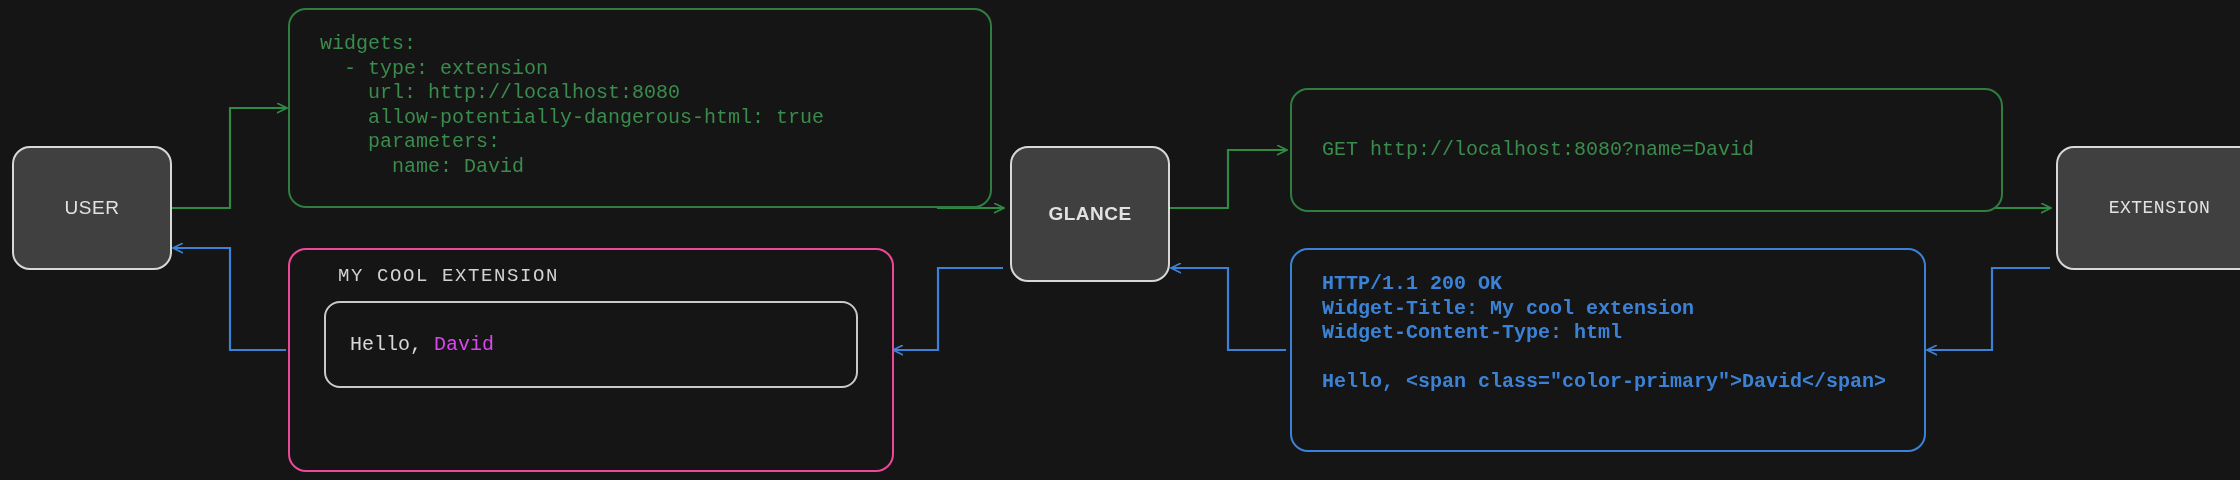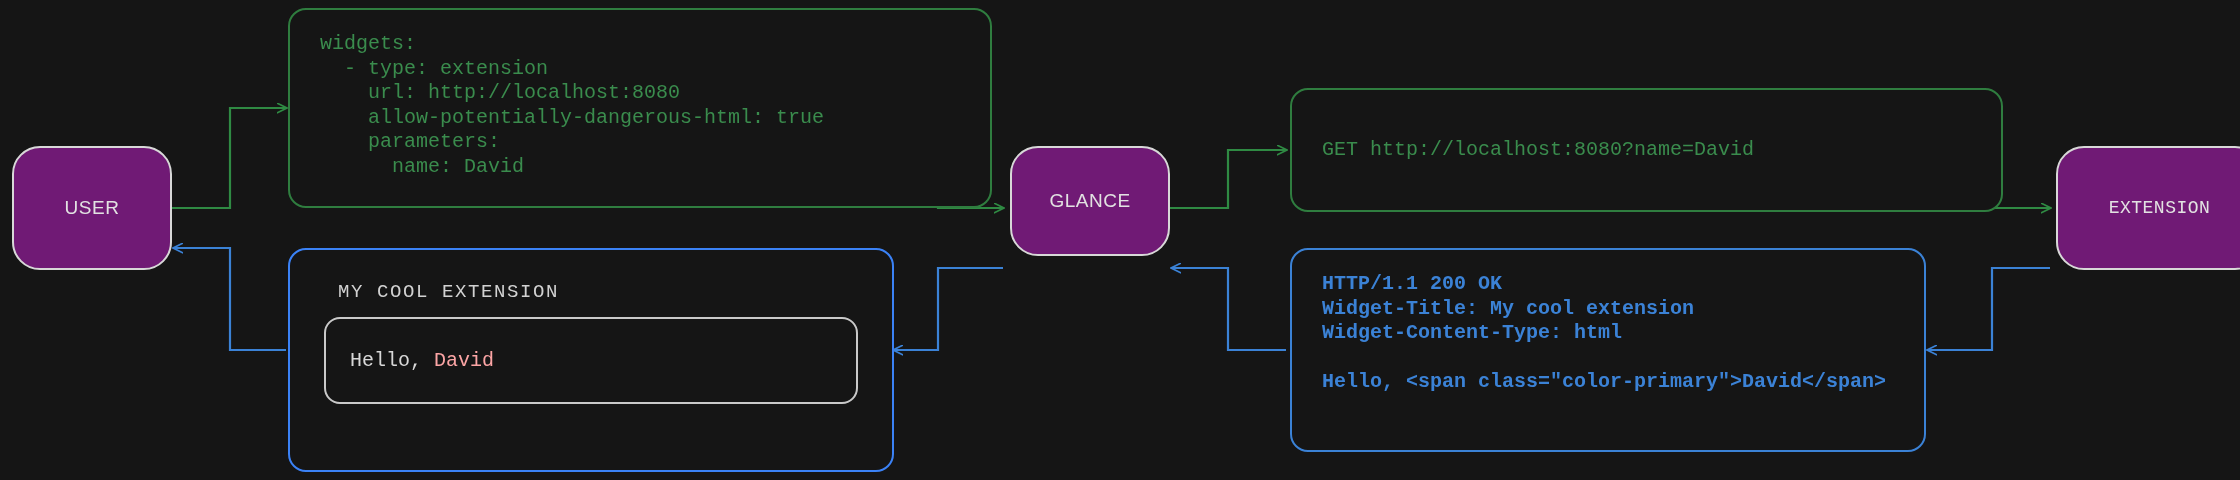--- a/index.html
+++ b/index.html
@@ -19,25 +19,25 @@
     position: absolute;
     left: 0; top: 0;
     width: 2240px;
     height: 480px;
     pointer-events: none;
   }
   .node-box {
     position: absolute;
     box-sizing: border-box;
     border: 2px solid #d8d8d8;
-    border-radius: 28px;
+    border-radius: 18px;
     display: flex;
     align-items: center;
     justify-content: center;
-    background: #701a75;
+    background: #404040;
   }
   .node-label-sans {
     font-family: "Liberation Sans", "DejaVu Sans", sans-serif;
     font-size: 19px;
     color: #e2e2e2;
     letter-spacing: 0.5px;
   }
   .node-label-mono {
     font-family: "Liberation Mono", "DejaVu Sans Mono", monospace;
     font-size: 18px;
@@ -62,23 +62,23 @@
     white-space: pre;
     margin: 0;
   }
   .green-text { color: #3a8c4d; }
   .blue-text  { color: #3b82d6; }
 
   .widget-box {
     position: absolute;
     box-sizing: border-box;
     border-radius: 18px;
-    border: 2px solid #3b82f6;
+    border: 2px solid #ec4899;
     background: #151515;
-    padding: 31px 34px;
+    padding: 15px 34px;
   }
   .widget-title {
     font-family: "Liberation Mono", "DejaVu Sans Mono", monospace;
     font-size: 19px;
     color: #d2d2d2;
     letter-spacing: 1.6px;
     margin: 0 0 14px 14px;
   }
   .widget-inner {
     box-sizing: border-box;
@@ -89,21 +89,21 @@
     display: flex;
     align-items: center;
     text-align: center;
   }
   .widget-inner-text {
     font-family: "Liberation Mono", "DejaVu Sans Mono", monospace;
     font-size: 20px;
     color: #d8d8d8;
     white-space: pre;
   }
-  .accent-orange { color: #fca5a5; }
+  .accent-orange { color: #d946ef; }
 </style>
 </head>
 <body>
 
 <div id="stage">
 
   <svg class="svg-layer" viewBox="0 0 2240 480" width="2240" height="480">
     <defs>
       <marker id="arrow-green" viewBox="0 0 12 12" refX="10" refY="6" markerWidth="11" markerHeight="11" orient="auto-start-reverse" markerUnits="userSpaceOnUse">
         <path d="M 0 0.5 L 11 6 L 0 11.5" fill="none" stroke="#2f8a43" stroke-width="1.8"></path>
@@ -127,21 +127,21 @@
 
     <path d="M 1003 268 L 938 268 L 938 350 L 894 350" fill="none" stroke="#3b82d6" stroke-width="2.2" marker-end="url(#arrow-blue)"></path>
 
     <path d="M 286 350 L 230 350 L 230 248 L 174 248" fill="none" stroke="#3b82d6" stroke-width="2.2" marker-end="url(#arrow-blue)"></path>
   </svg>
 
   <div class="node-box" style="left:12px; top:146px; width:160px; height:124px;">
     <span class="node-label-sans">USER</span>
   </div>
 
-  <div class="node-box" style="left:1010px; top:146px; width:160px; height:110px;">
+  <div class="node-box" style="left:1010px; top:146px; width:160px; height:136px;font-weight:bold;">
     <span class="node-label-sans">GLANCE</span>
   </div>
 
   <div class="node-box" style="left:2056px; top:146px; width:207px; height:124px;">
     <span class="node-label-mono">EXTENSION</span>
   </div>
 
   <div class="code-box" style="left:288px; top:8px; width:704px; height:200px;">
     <pre class="code-text green-text">widgets:
   - type: extension

